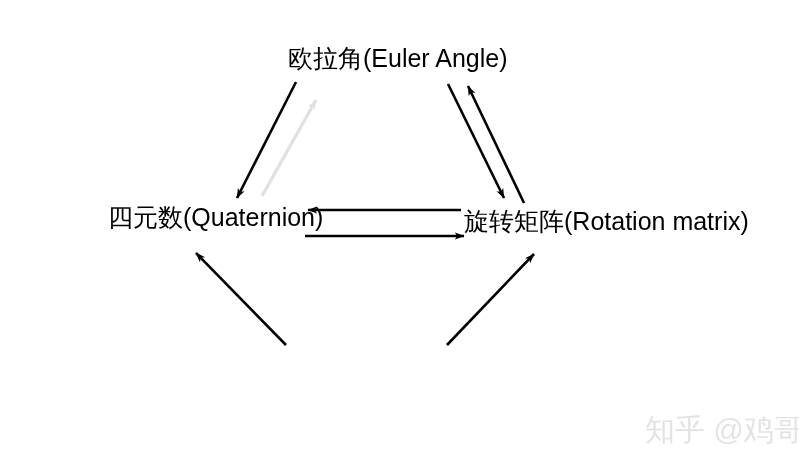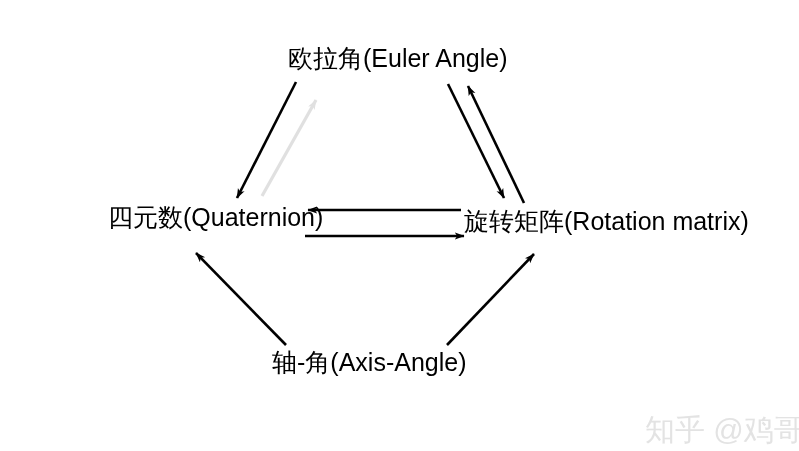--- a/index.html
+++ b/index.html
@@ -100,17 +100,16 @@
 
     <line x1="447" y1="345" x2="534" y2="254" stroke="#000000" stroke-width="2.6" marker-end="url(#arrow-black)"></line>
   </svg>
 
   <div class="node-label" id="node-euler-angle">欧拉角(Euler Angle)</div>
 
   <div class="node-label" id="node-quaternion">四元数(Quaternion)</div>
 
   <div class="node-label" id="node-rotation-matrix">旋转矩阵(Rotation matrix)</div>
 
-  <div class="node-label" id="node-axis-angle">轴-角(Axis-Angle)</div>
 
   <div id="watermark">知乎 @鸡哥</div>
 
 </div>
 
 </body></html>

